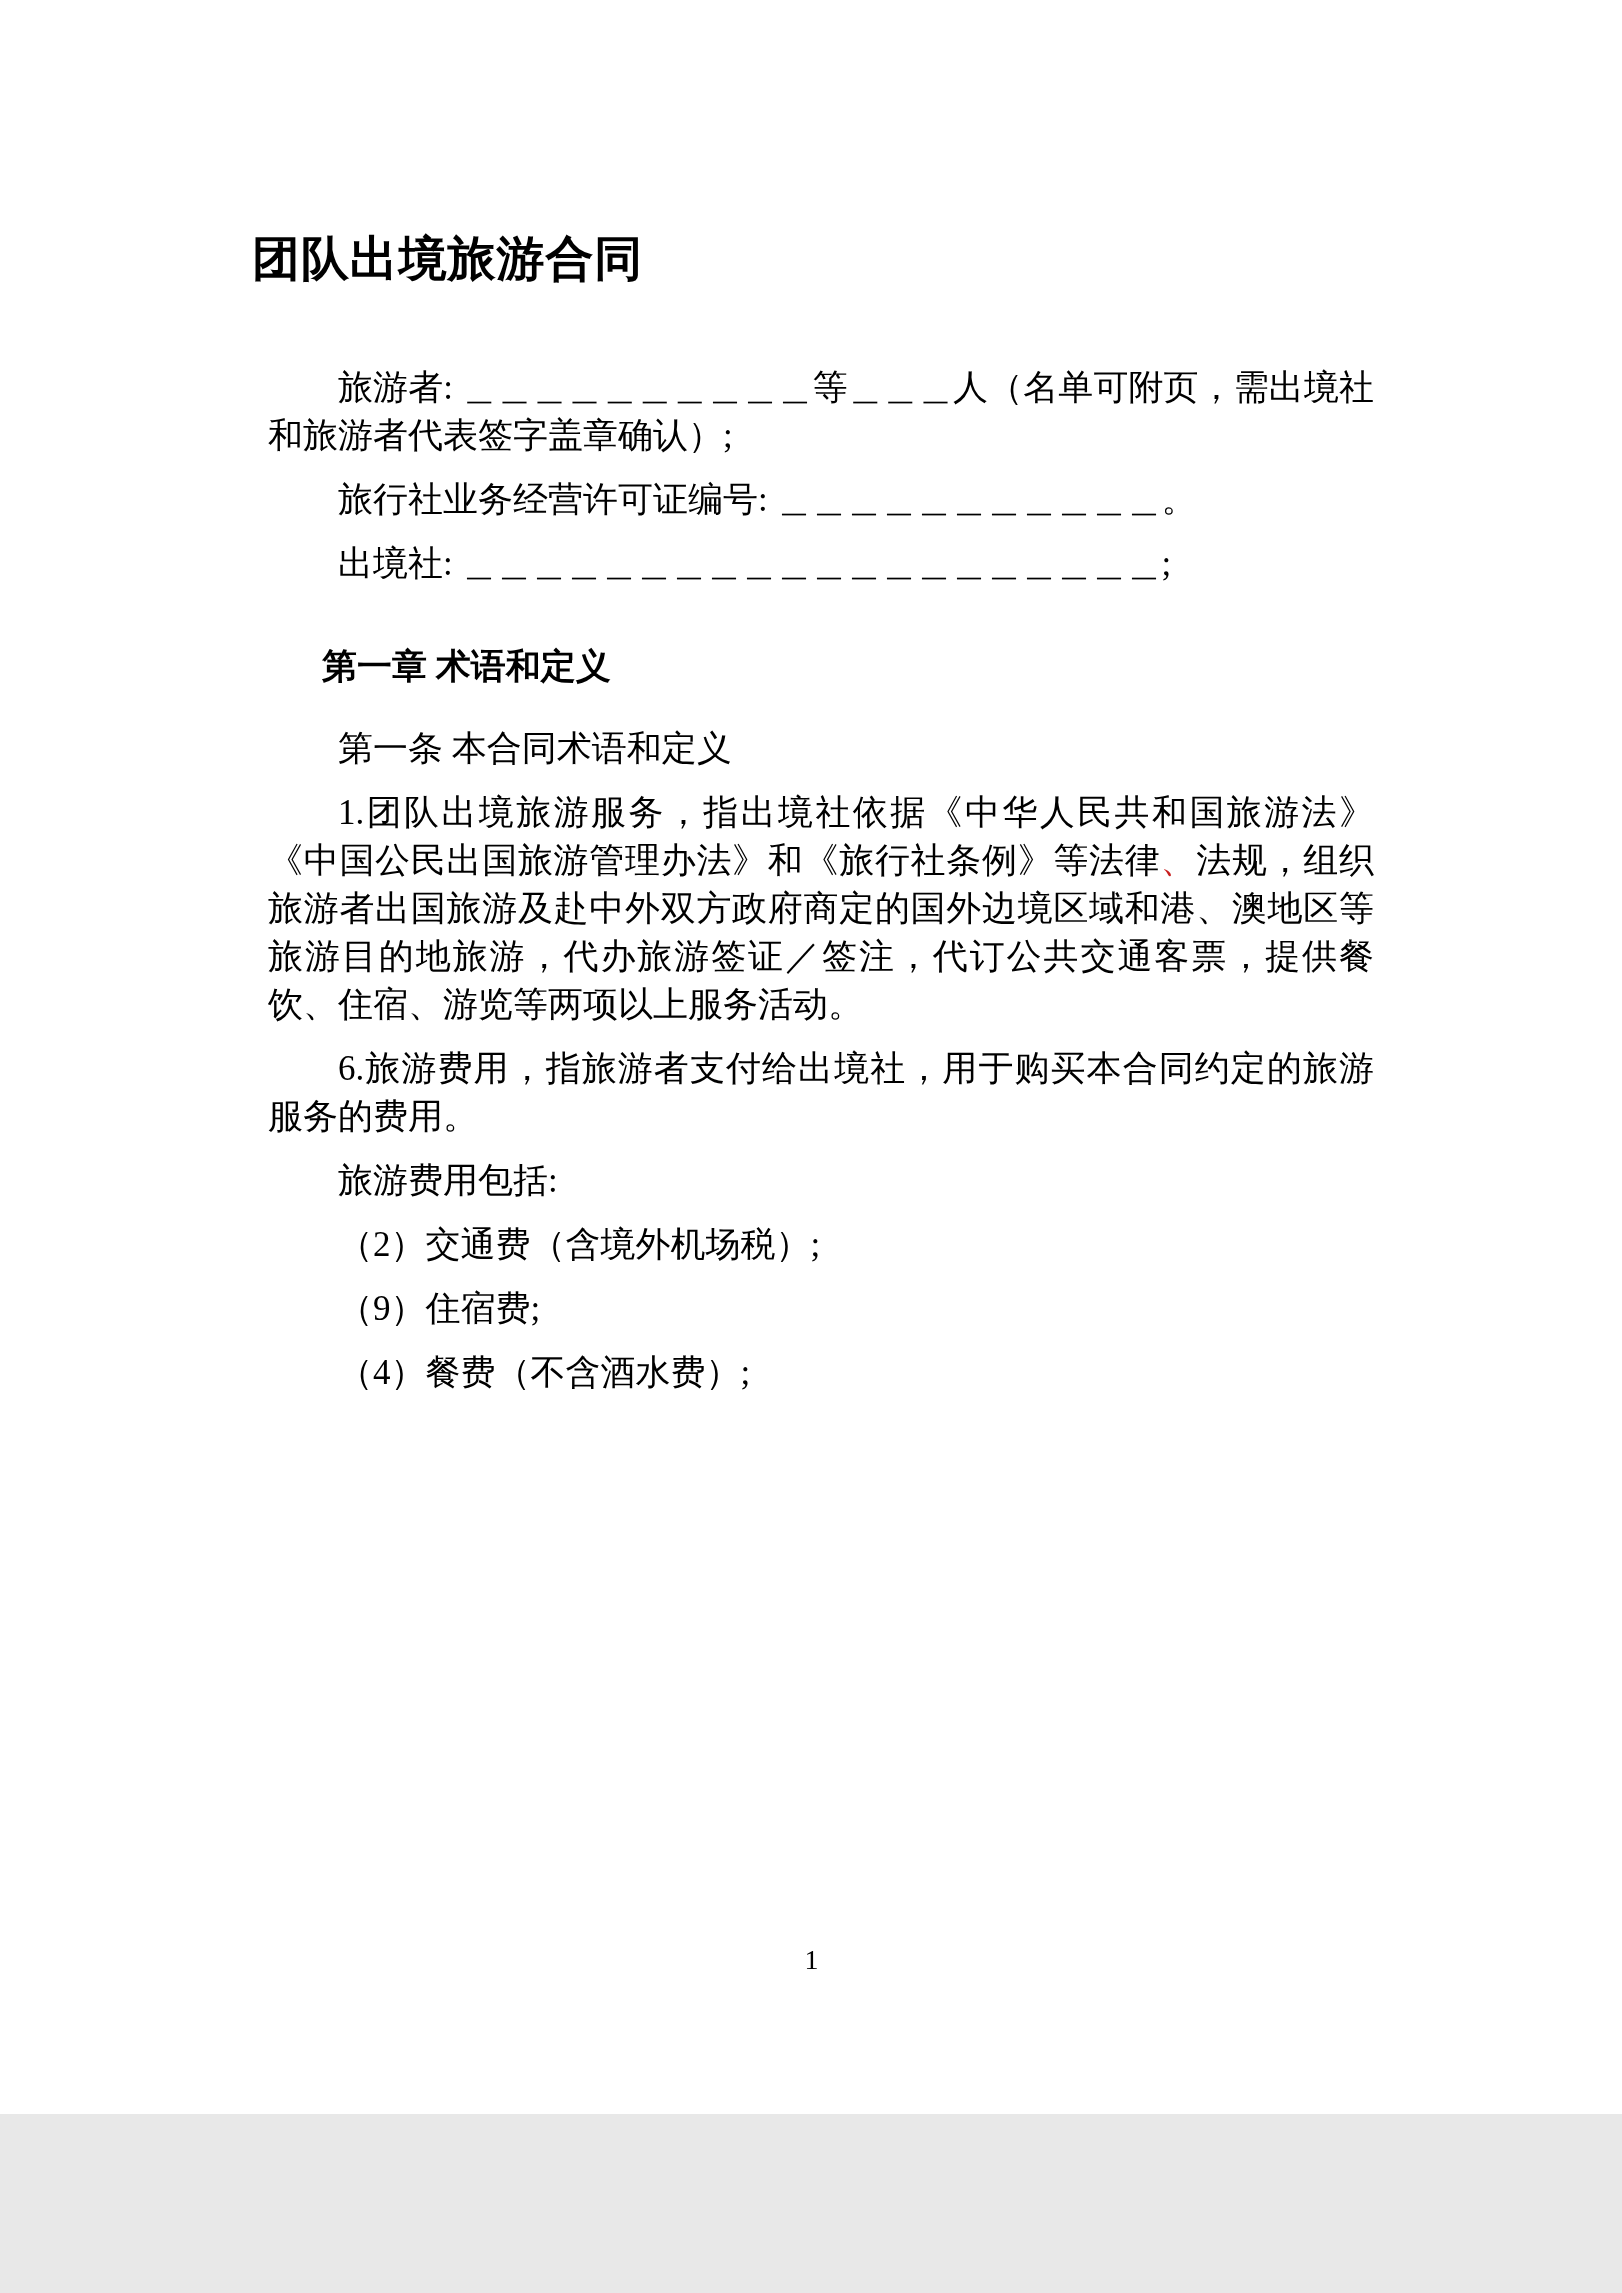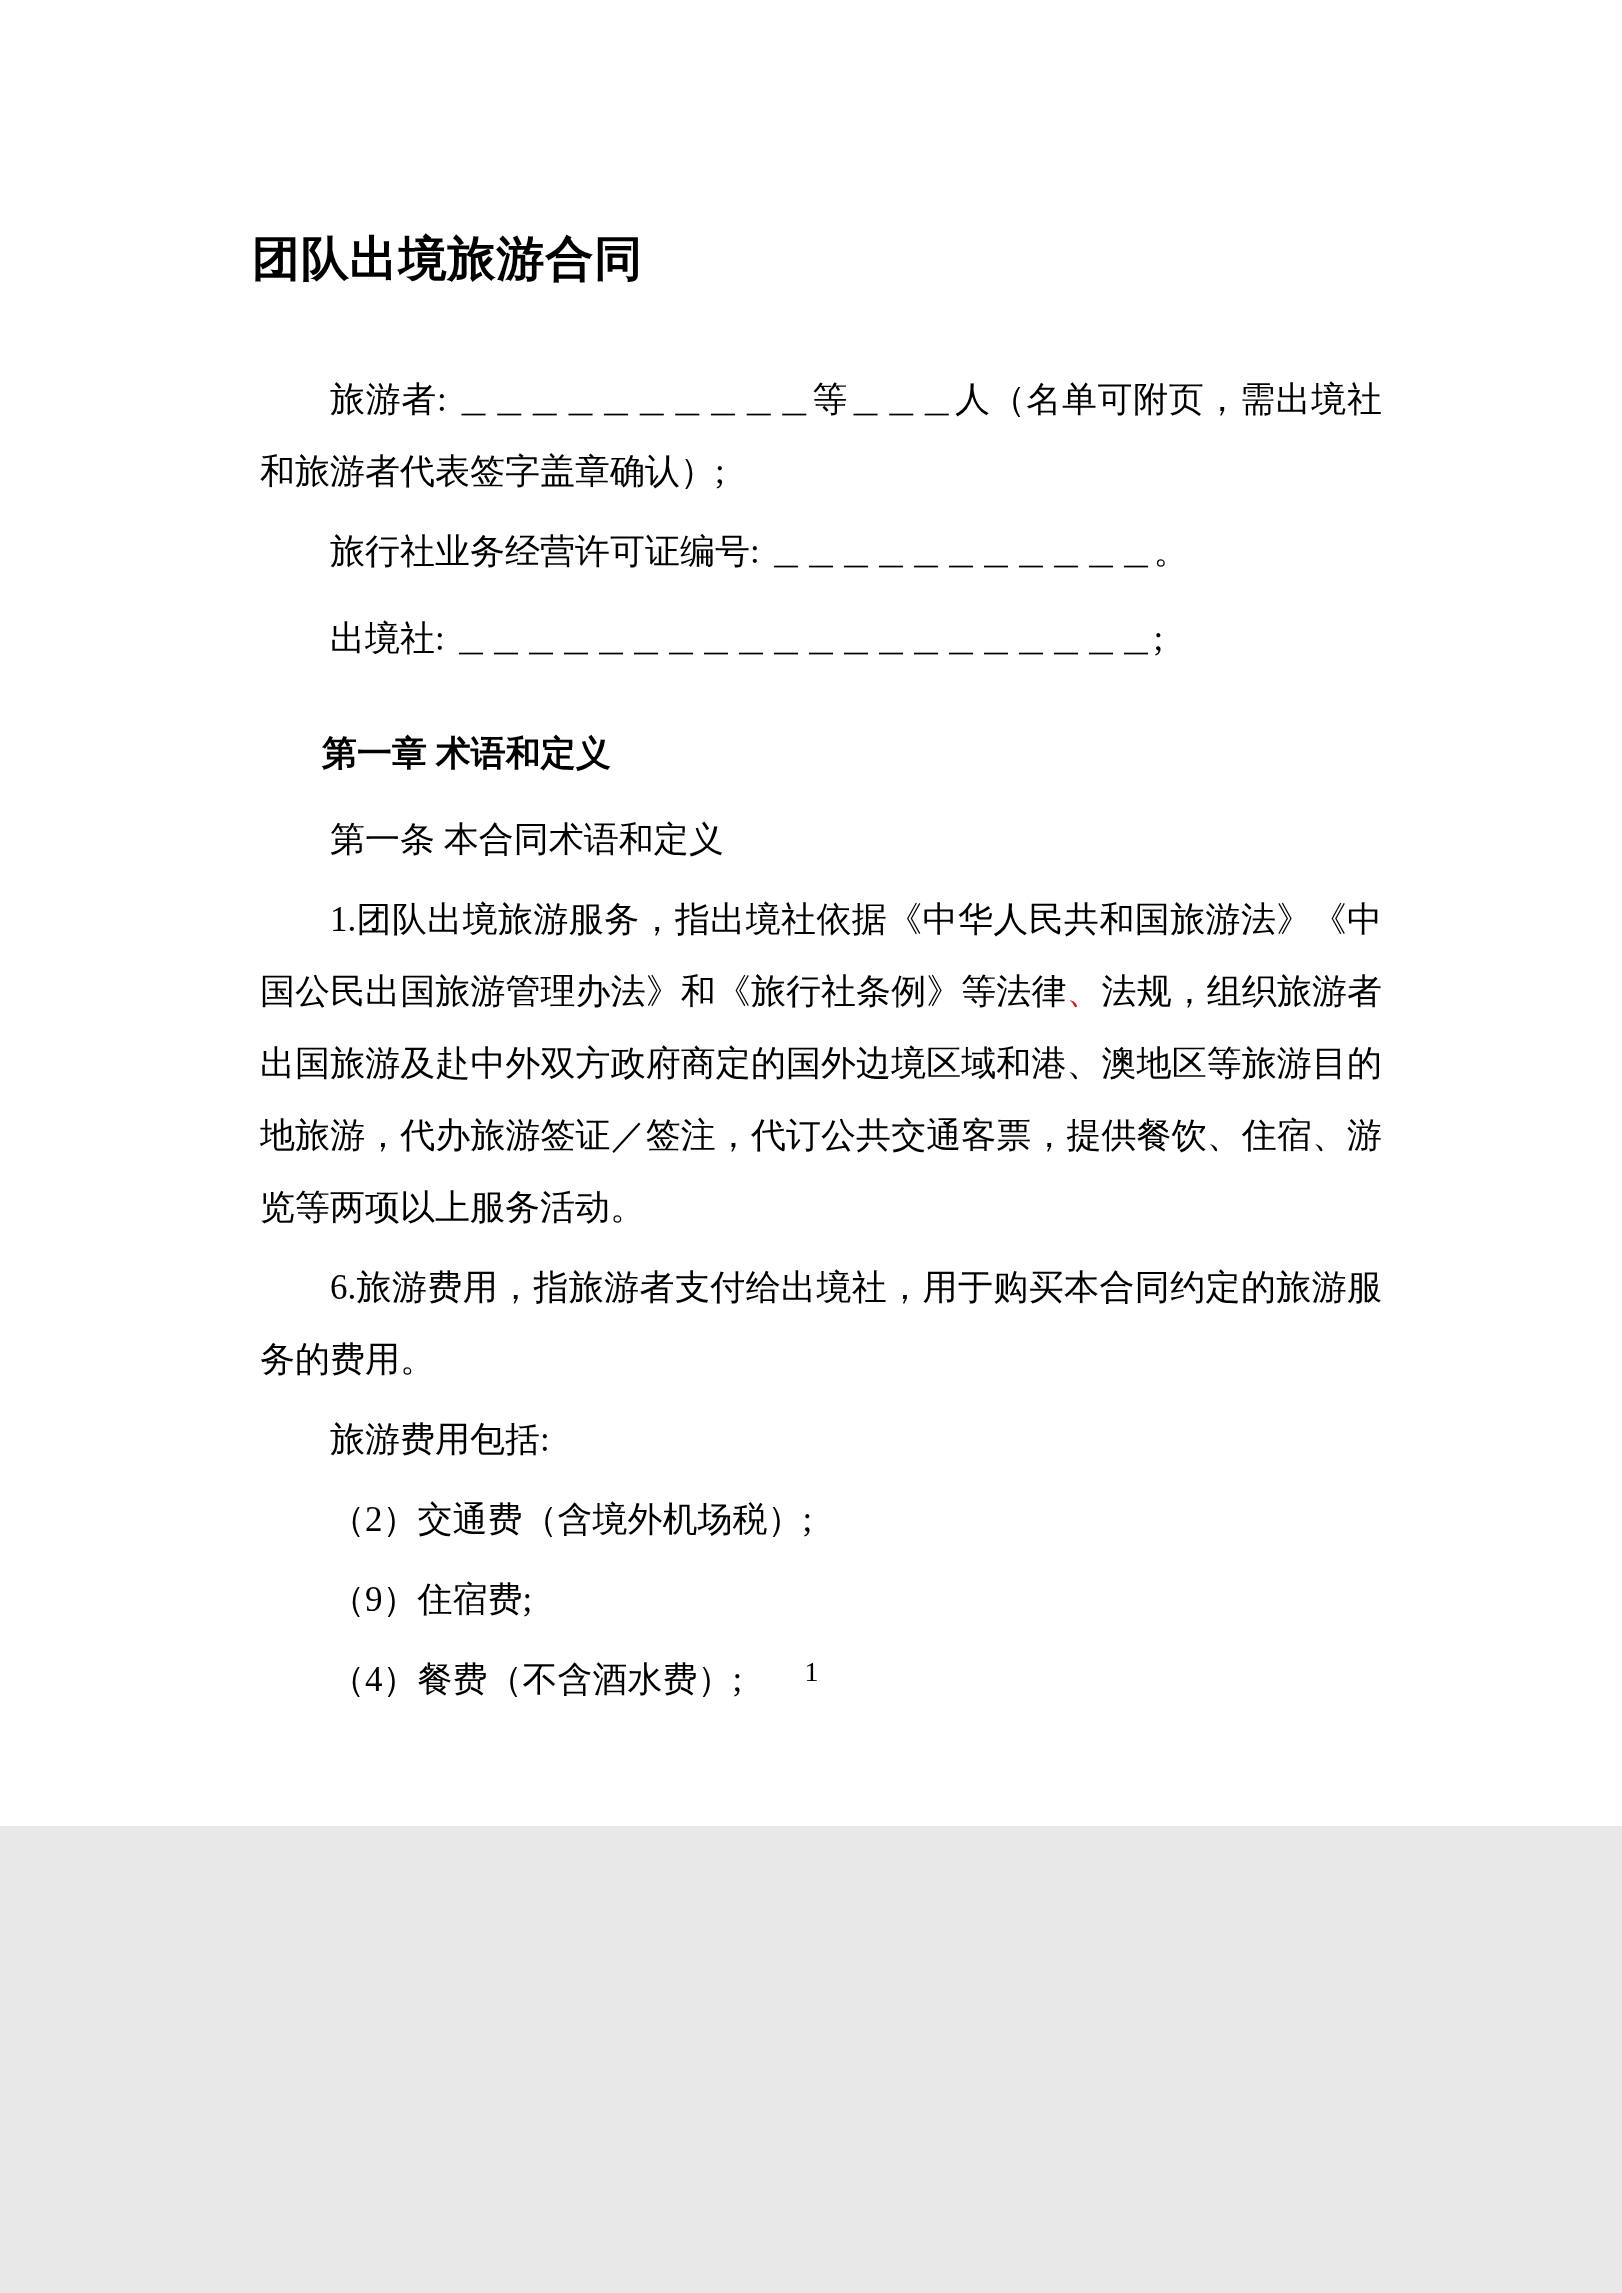--- a/index.html
+++ b/index.html
@@ -3,21 +3,21 @@
 <meta charset="utf-8">
 <style>
   html, body {
     margin: 0;
     padding: 0;
     background: #e8e8e8;
   }
   .page {
     position: relative;
     width: 1623px;
-    height: 1826px;
+    height: 2114px;
     margin: 0 auto;
     background: #ffffff;
     box-sizing: border-box;
     padding: 227px 233px 0 252px;
     font-family: "Liberation Serif", serif;
     color: #000000;
     font-size: 35px;
   }
   .doc-title {
     font-size: 48px;
@@ -25,24 +25,24 @@
     line-height: 64px;
     margin: 0 0 73px 0;
     letter-spacing: 0.9px;
   }
   .contract-no {
     text-align: right;
     line-height: 85px;
     margin: 0 0 45px 0;
   }
   .para {
-    line-height: 72px;
+    line-height: 48px;
     text-align: justify;
     text-indent: 2em;
-    margin: 8px;
+    margin: 16px;
   }
   .para.gap-top {
     margin-top: 14.5px;
   }
   .heading-bold {
     font-weight: bold;
     line-height: 85px;
     text-indent: 2em;
     margin: 36px 0 0 0;
   }

